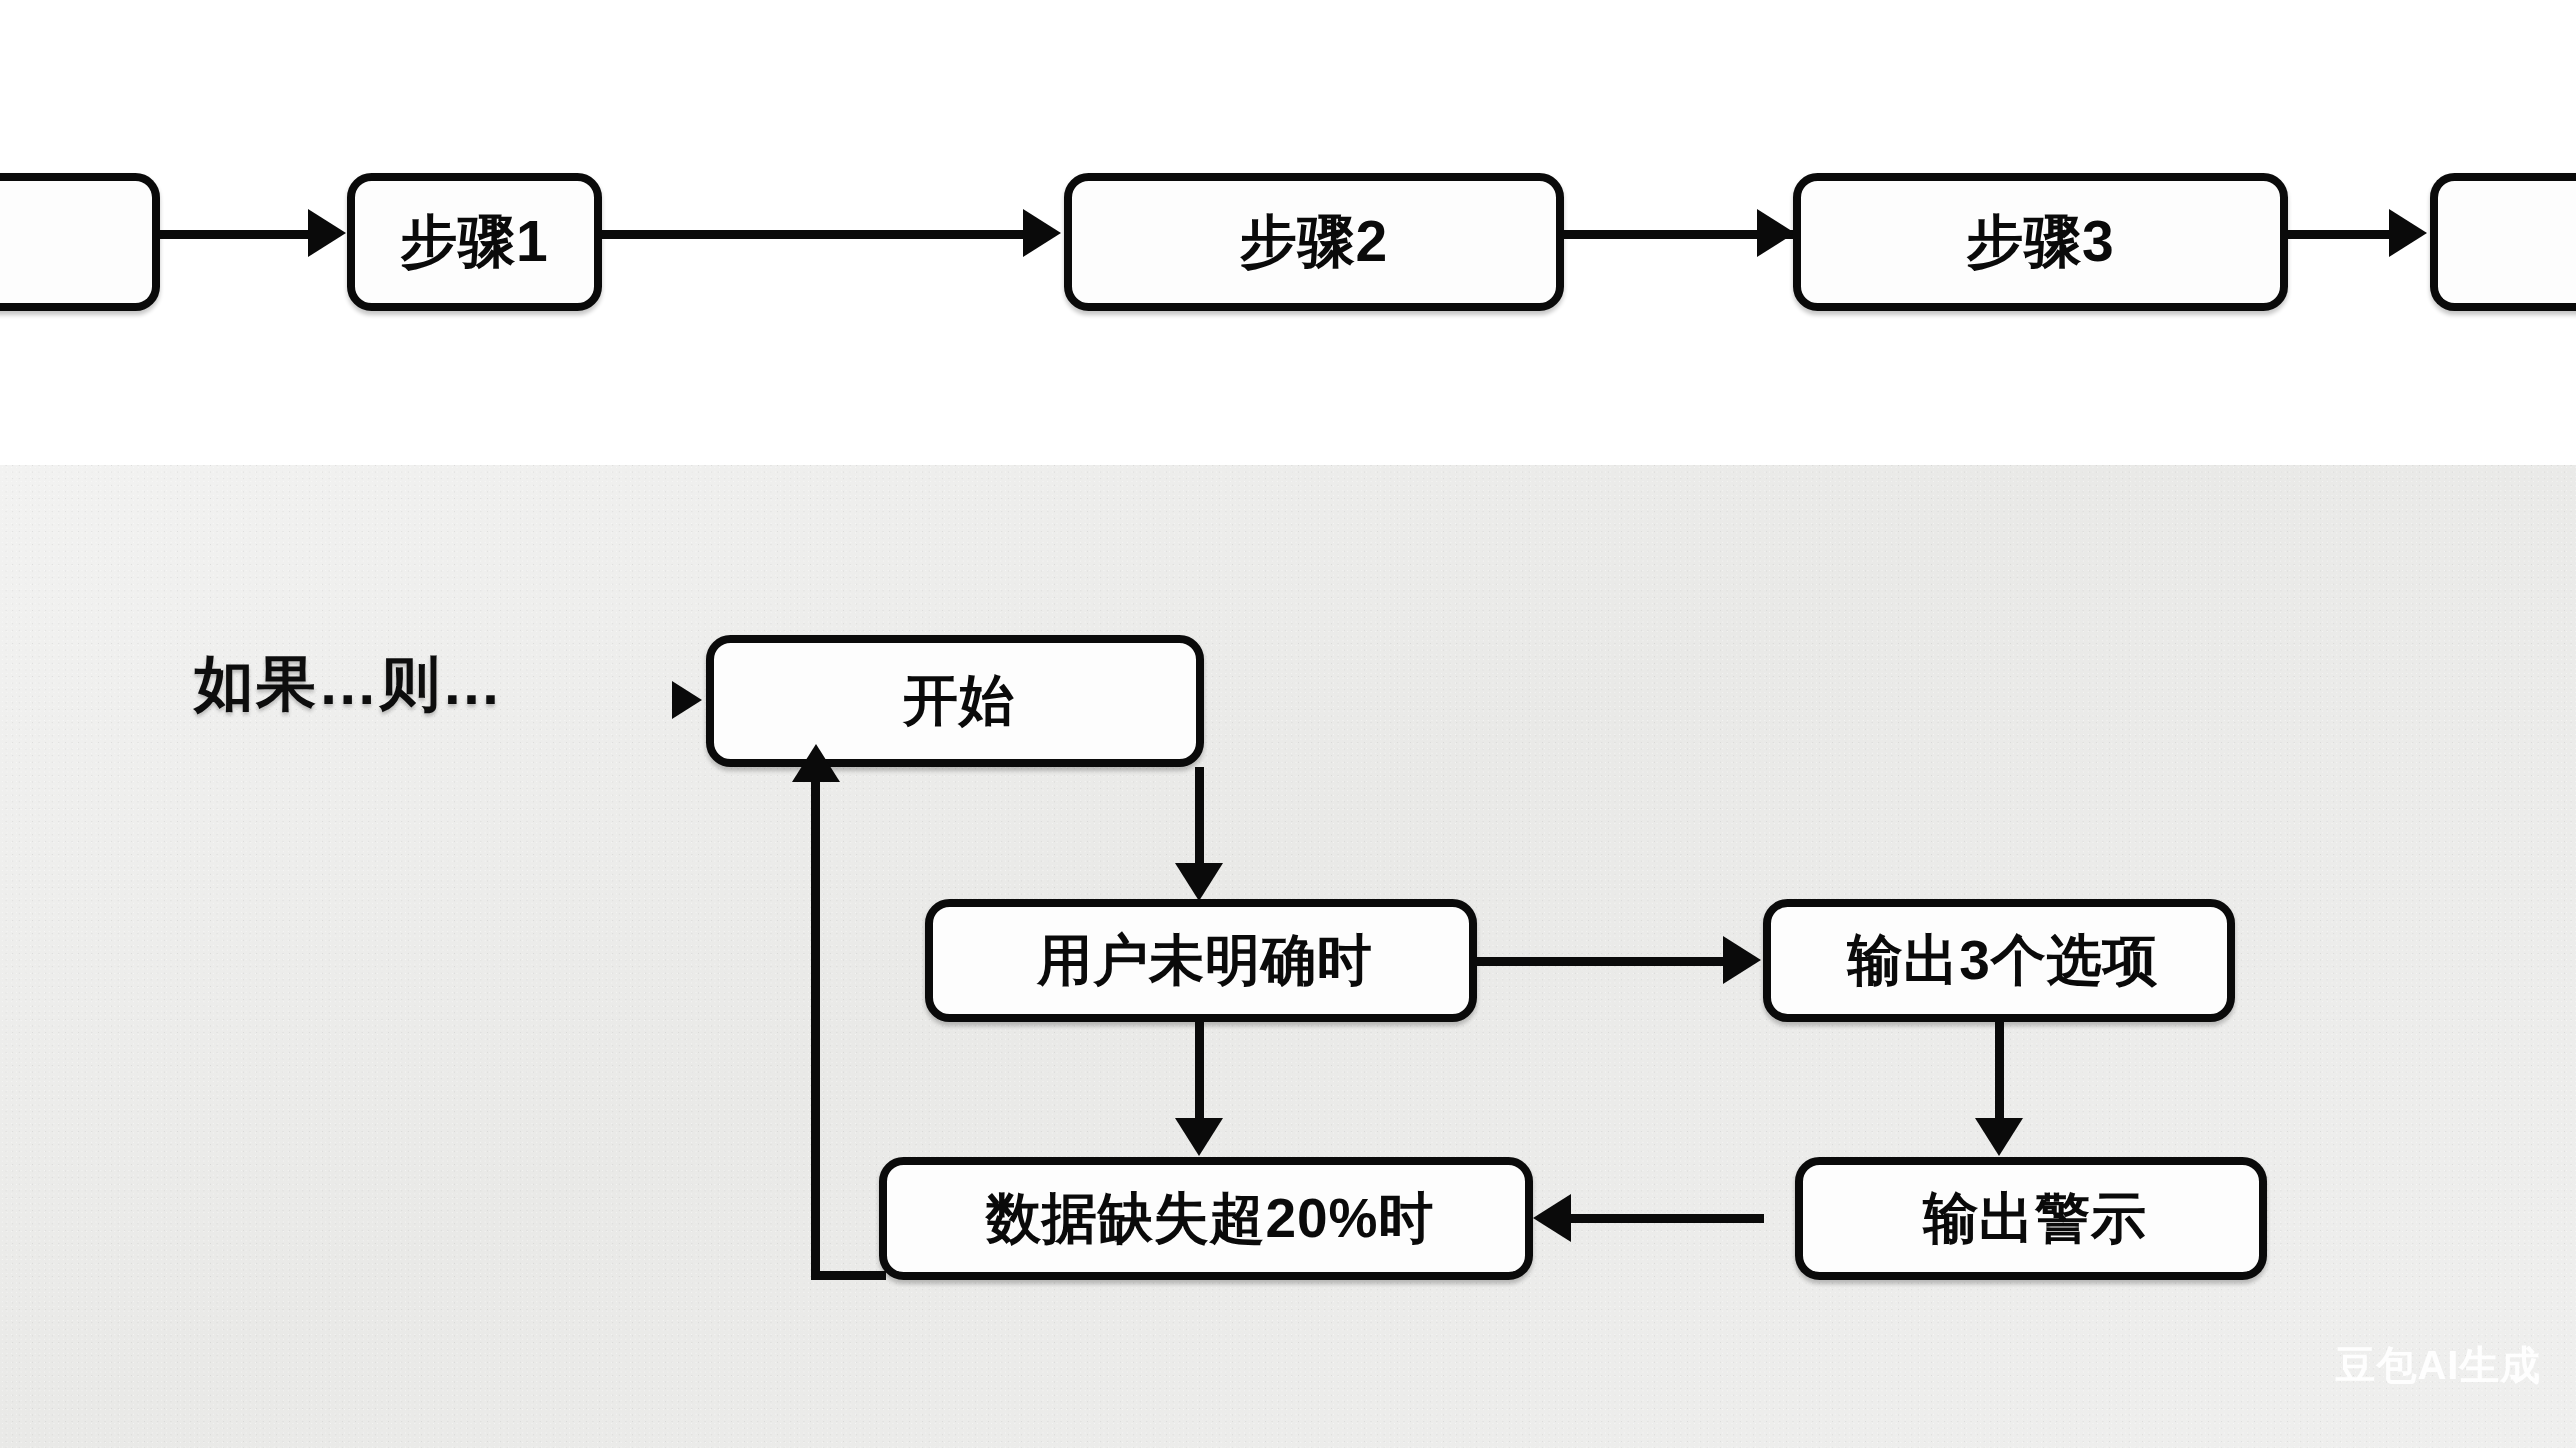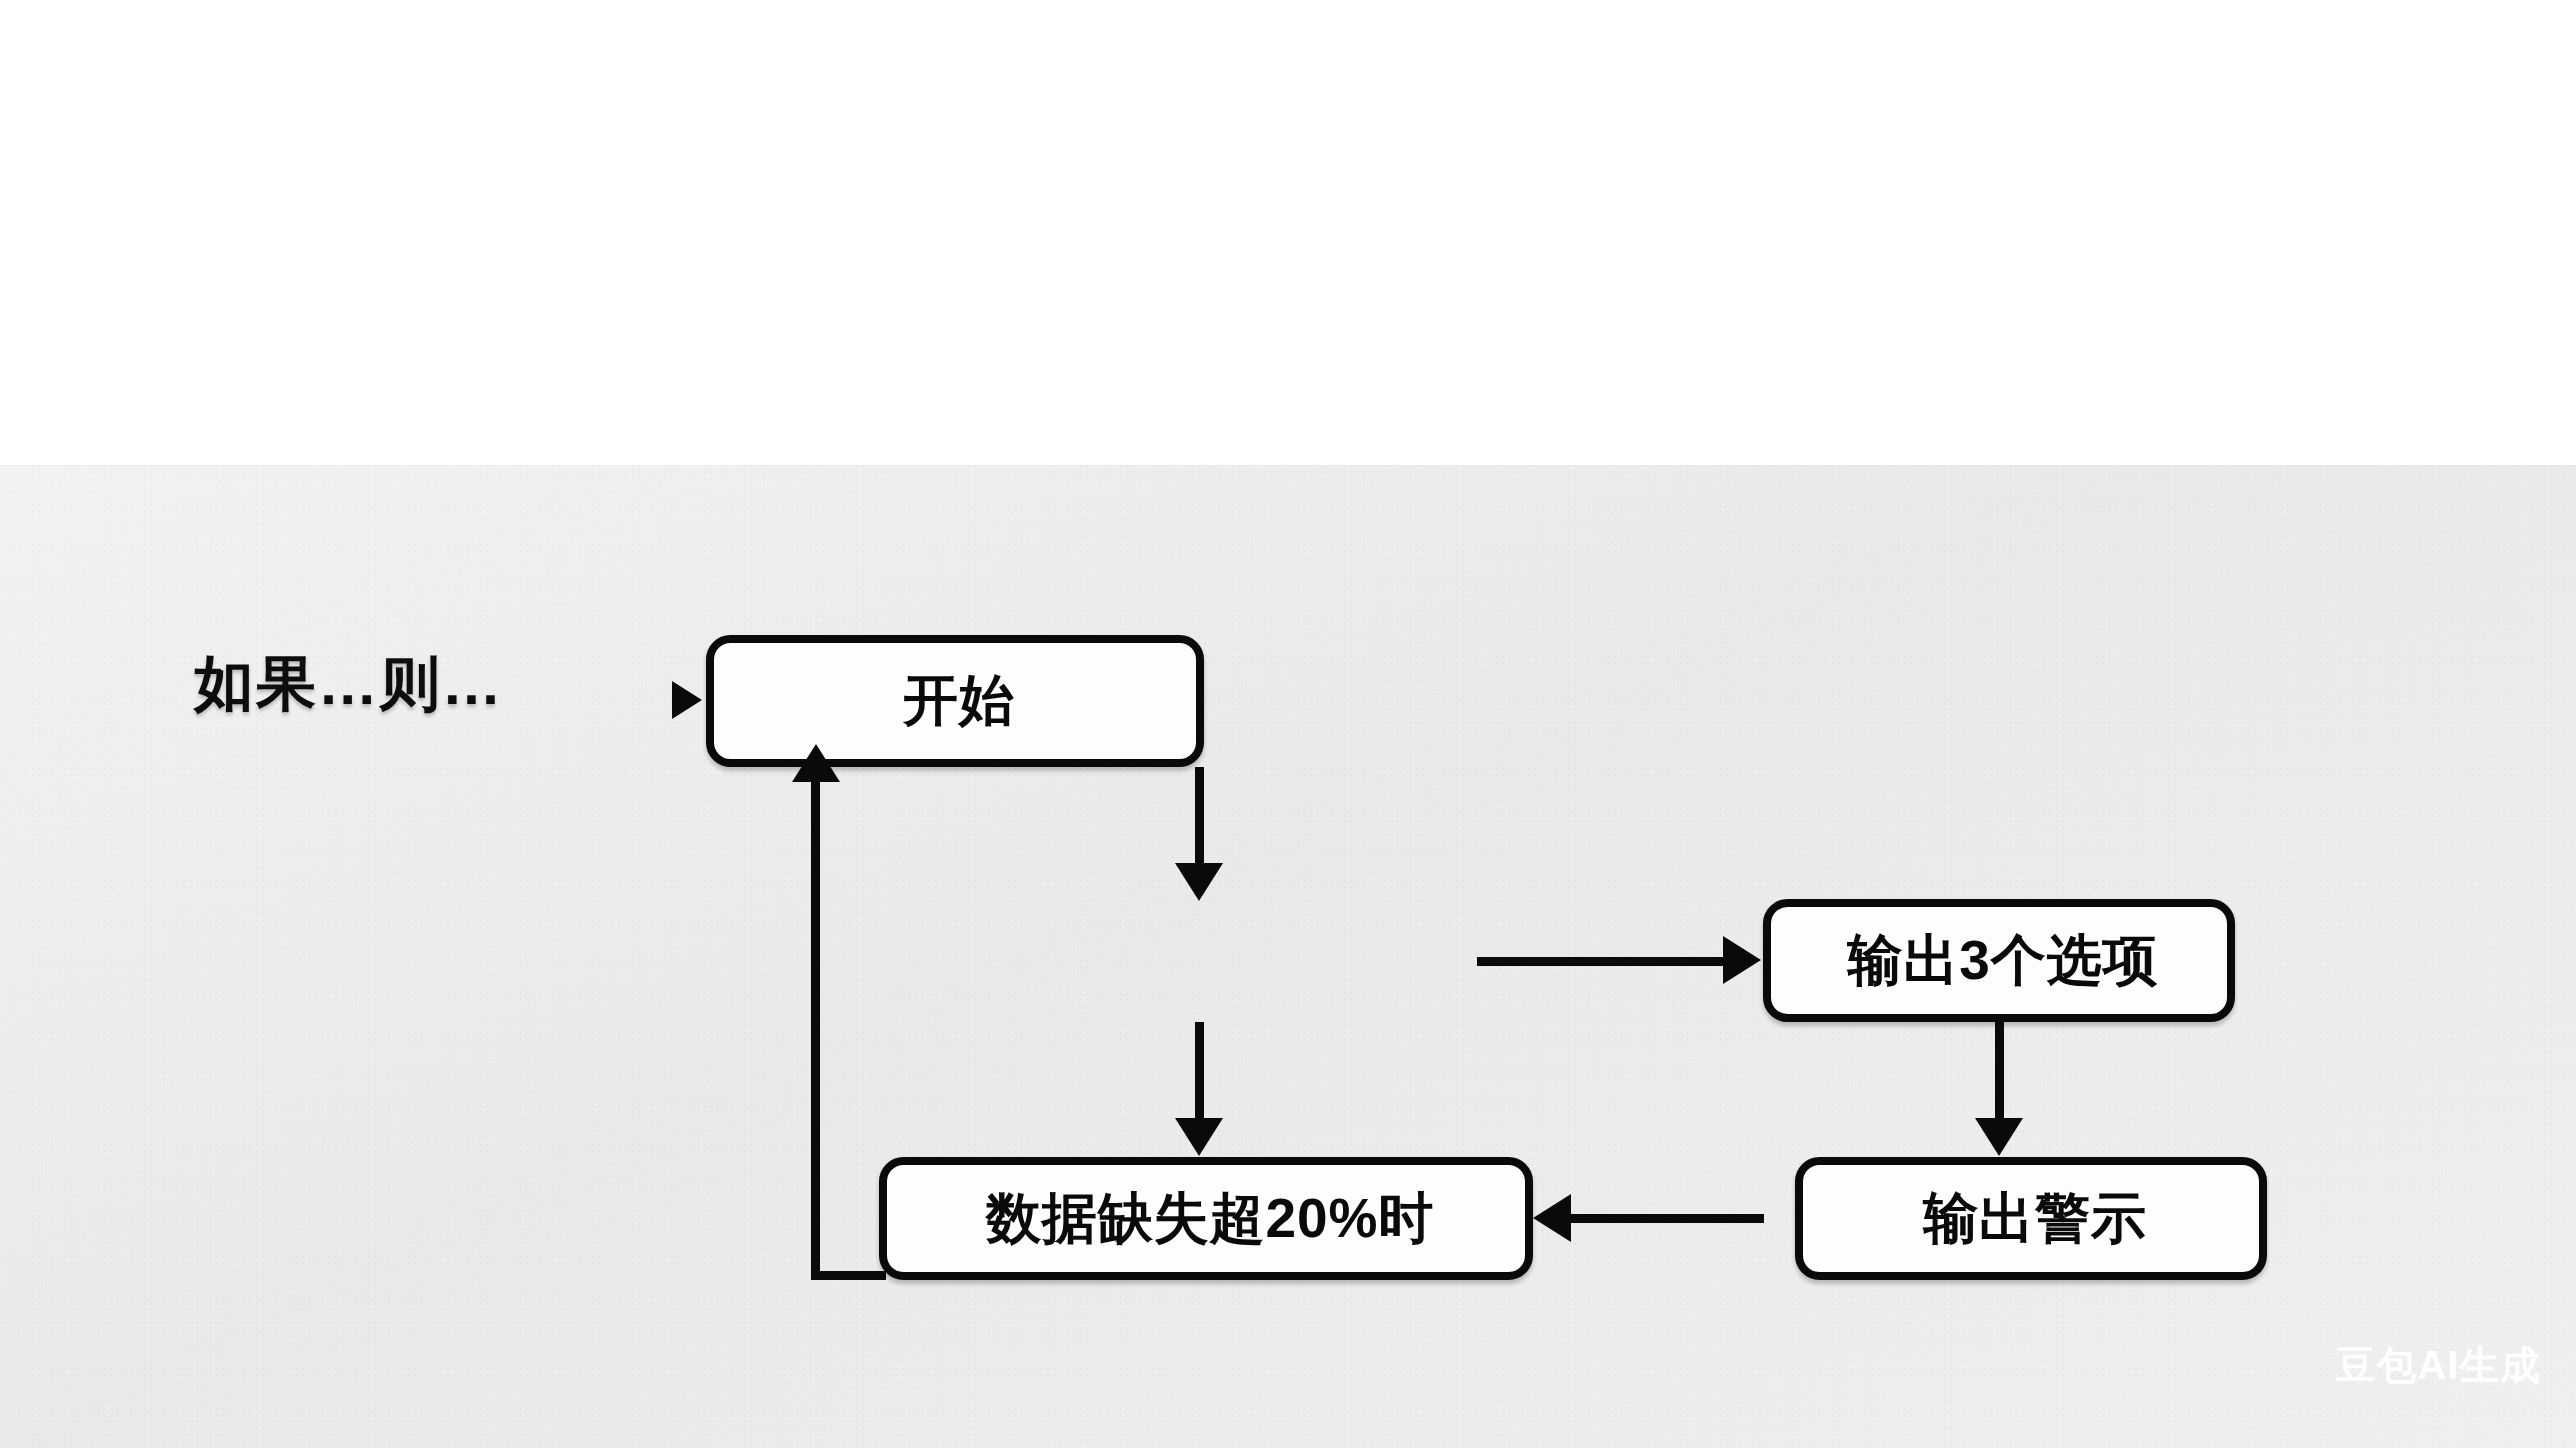--- a/index.html
+++ b/index.html
@@ -126,34 +126,71 @@
     color: rgba(255,255,255,0.92);
     letter-spacing: 0.9px;
     white-space: nowrap;
   }
 </style>
 </head>
 <body>
 
 <div id="stage">
 
+  <div id="top-strip">
+
+    <div class="node node-top flat-left" style="left:-57px; top:173px; width:217px; height:138px;">
+      <span></span>
+    </div>
+
+    <div class="hline" style="left:160px; top:230px; width:151px;"></div>
+    <div class="arrow-right" style="left:308px; top:209px;"></div>
+
+    <div class="node node-top" style="left:347px; top:173px; width:255px; height:138px;">
+      <span>步骤1</span>
+    </div>
+
+    <div class="hline" style="left:602px; top:230px; width:425px;"></div>
+    <div class="arrow-right" style="left:1023px; top:209px;"></div>
+
+    <div class="node node-top" style="left:1064px; top:173px; width:500px; height:138px;">
+      <span>步骤2</span>
+    </div>
+
+    <div class="hline" style="left:1564px; top:230px; width:236px;"></div>
+    <div class="arrow-right" style="left:1757px; top:209px;"></div>
+
+    <div class="node node-top" style="left:1793px; top:173px; width:495px; height:138px;">
+      <span>步骤3</span>
+    </div>
+
+    <div class="hline" style="left:2288px; top:230px; width:104px;"></div>
+    <div class="arrow-right" style="left:2389px; top:209px;"></div>
+
+    <div class="node node-top flat-right" style="left:2430px; top:173px; width:203px; height:138px;">
+      <span></span>
+    </div>
+  </div>
 
   <div id="bottom-panel"></div>
 
   <div id="caption">如果…则…</div>
 
   <div class="arrow-right small" style="left:672px; top:681px;"></div>
 
   <div class="node node-flow" style="left:706px; top:635px; width:498px; height:132px;">
     <span>开始</span>
   </div>
 
   <div class="vline" style="left:1195px; top:767px; height:99px;"></div>
   <div class="arrow-down" style="left:1175px; top:863px;"></div>
 
+  <div class="node node-flow" style="left:925px; top:899px; width:552px; height:123px;">
+    <span>用户未明确时</span>
+  </div>
 
   <div class="hline" style="left:1477px; top:957px; width:255px;"></div>
   <div class="arrow-right" style="left:1723px; top:936px;"></div>
 
   <div class="node node-flow" style="left:1763px; top:899px; width:472px; height:123px;">
     <span>输出3个选项</span>
   </div>
 
   <div class="vline" style="left:1195px; top:1022px; height:99px;"></div>
   <div class="arrow-down" style="left:1175px; top:1118px;"></div>

